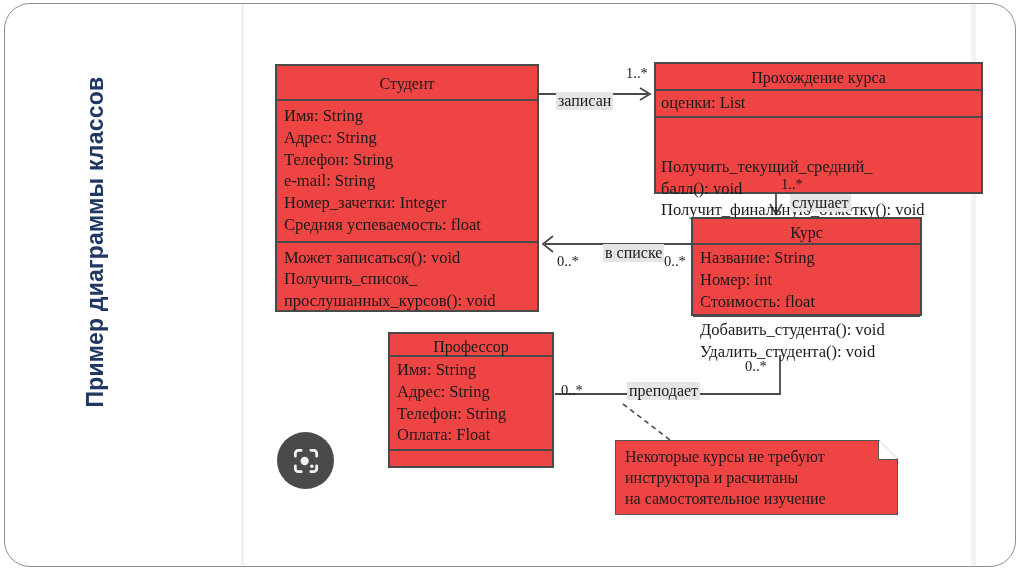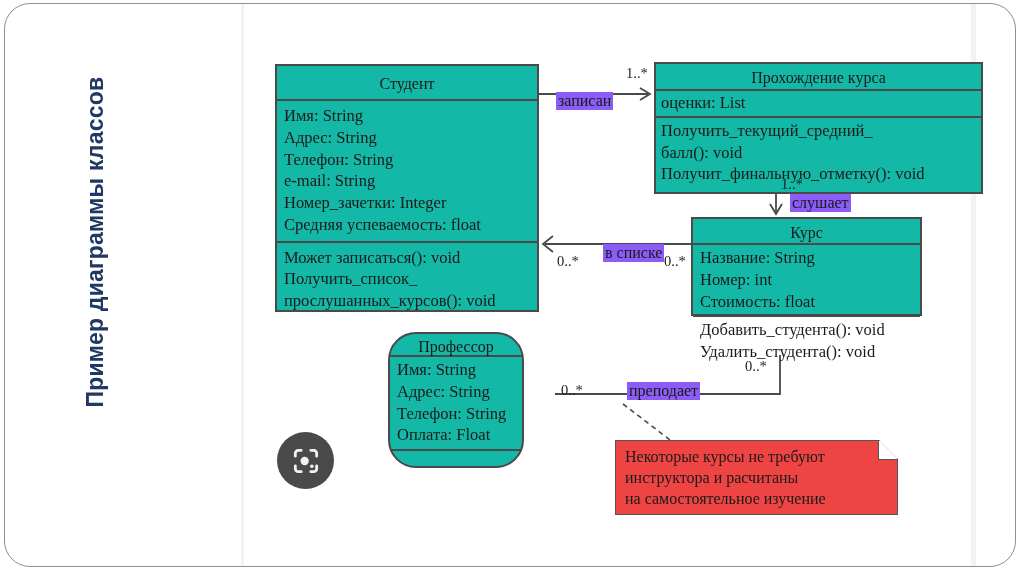--- a/index.html
+++ b/index.html
@@ -64,21 +64,21 @@
     top: 0;
     width: 1012px;
     height: 564px;
     pointer-events: none;
   }
 
   
   .uml-class {
     position: absolute;
     border: 2px solid #4a4a4a;
-    background: #14b8a6;
+    background: #ef4444;
     box-sizing: border-box;
     color: #1a1a1a;
   }
   .uml-name {
     text-align: center;
     font-size: 16px;
     padding: 4px 4px 5px 4px;
     border-bottom: 2px solid #4a4a4a;
     box-sizing: border-box;
     white-space: nowrap;
@@ -96,21 +96,21 @@
     white-space: nowrap;
   }
 
   
   #class-student      { left: 270px;  top: 60px;  width: 264px; height: 248px; }
   #class-student .uml-name { height: 35px; line-height: 27px; }
   #class-enrollment   { left: 649px;  top: 58px;  width: 329px; height: 132px; }
   #class-enrollment .uml-name { height: 27px; line-height: 20px; }
   #class-course       { left: 686px;  top: 213px; width: 231px; height: 99px; }
   #class-course .uml-name { height: 26px; line-height: 19px; }
-  #class-professor    { left: 383px;  top: 328px; width: 136px; height: 136px; border-radius: 28px; }
+  #class-professor    { left: 383px;  top: 328px; width: 166px; height: 136px; }
   #class-professor .uml-name { height: 23px; line-height: 17px; }
   #class-professor .uml-compartment.empty { height: 28px; }
 
   
   #note-selfstudy {
     position: absolute;
     left: 610px;
     top: 436px;
     width: 283px;
     height: 75px;
@@ -133,21 +133,21 @@
     border-bottom: 1.5px solid #555555;
     box-sizing: border-box;
     background: #ffffff;
   }
 
   
   .edge-label {
     position: absolute;
     font-size: 16px;
     color: #1a1a1a;
-    background: #8b5cf6;
+    background: #e5e5e5;
     white-space: nowrap;
     padding: 0 2px;
   }
   .mult-label {
     position: absolute;
     font-size: 14.5px;
     color: #1a1a1a;
     background: transparent;
     white-space: nowrap;
   }
@@ -221,21 +221,21 @@
         <div class="uml-line">Получить_список_</div>
         <div class="uml-line">прослушанных_курсов(): void</div>
       </div>
     </div>
 
     <div class="uml-class" id="class-enrollment">
       <div class="uml-name">Прохождение курса</div>
       <div class="uml-compartment divided" style="padding:1px 5px 2px 5px;">
         <div class="uml-line">оценки: List</div>
       </div>
-      <div class="uml-compartment" style="padding:2px 5px 2px 5px;">
+      <div class="uml-compartment" style="padding:2px 5px 2px 5px;margin-top:36px;">
         <div class="uml-line">Получить_текущий_средний_</div>
         <div class="uml-line">балл(): void</div>
         <div class="uml-line">Получит_финальную_отметку(): void</div>
       </div>
     </div>
 
     <div class="uml-class" id="class-course">
       <div class="uml-name">Курс</div>
       <div class="uml-compartment divided" style="padding:2px 5px 3px 7px;">
         <div class="uml-line">Название: String</div>

